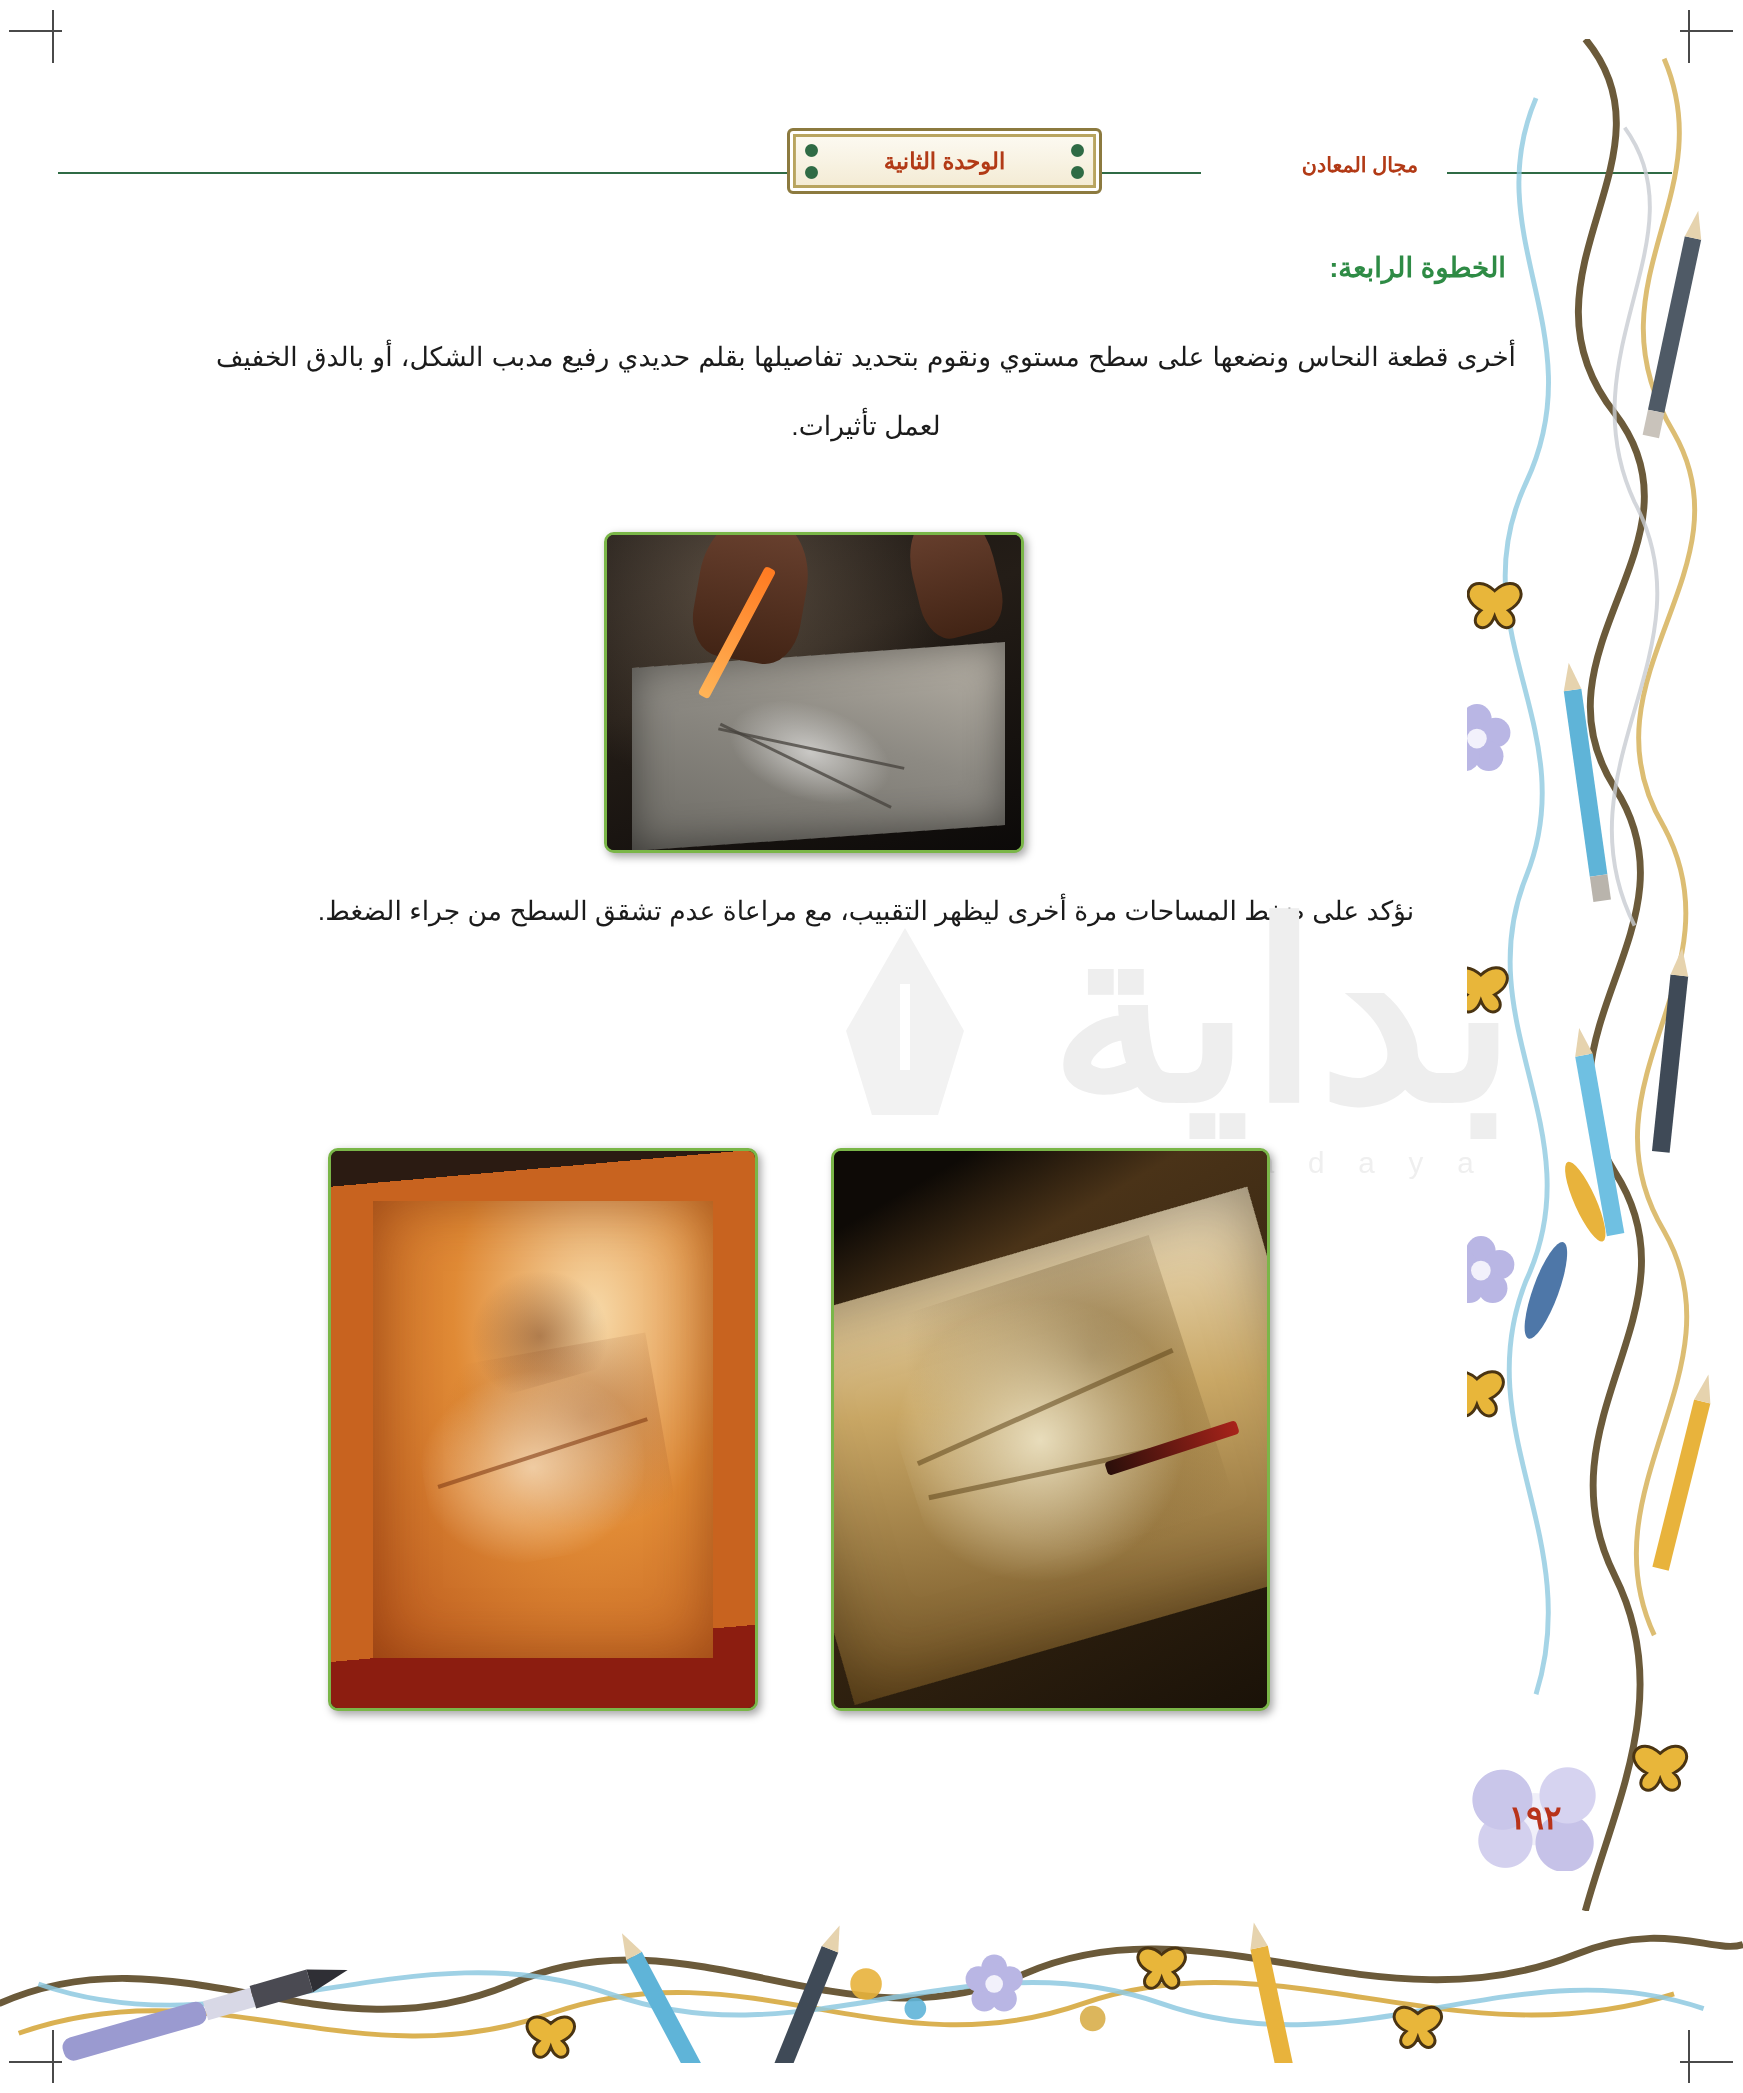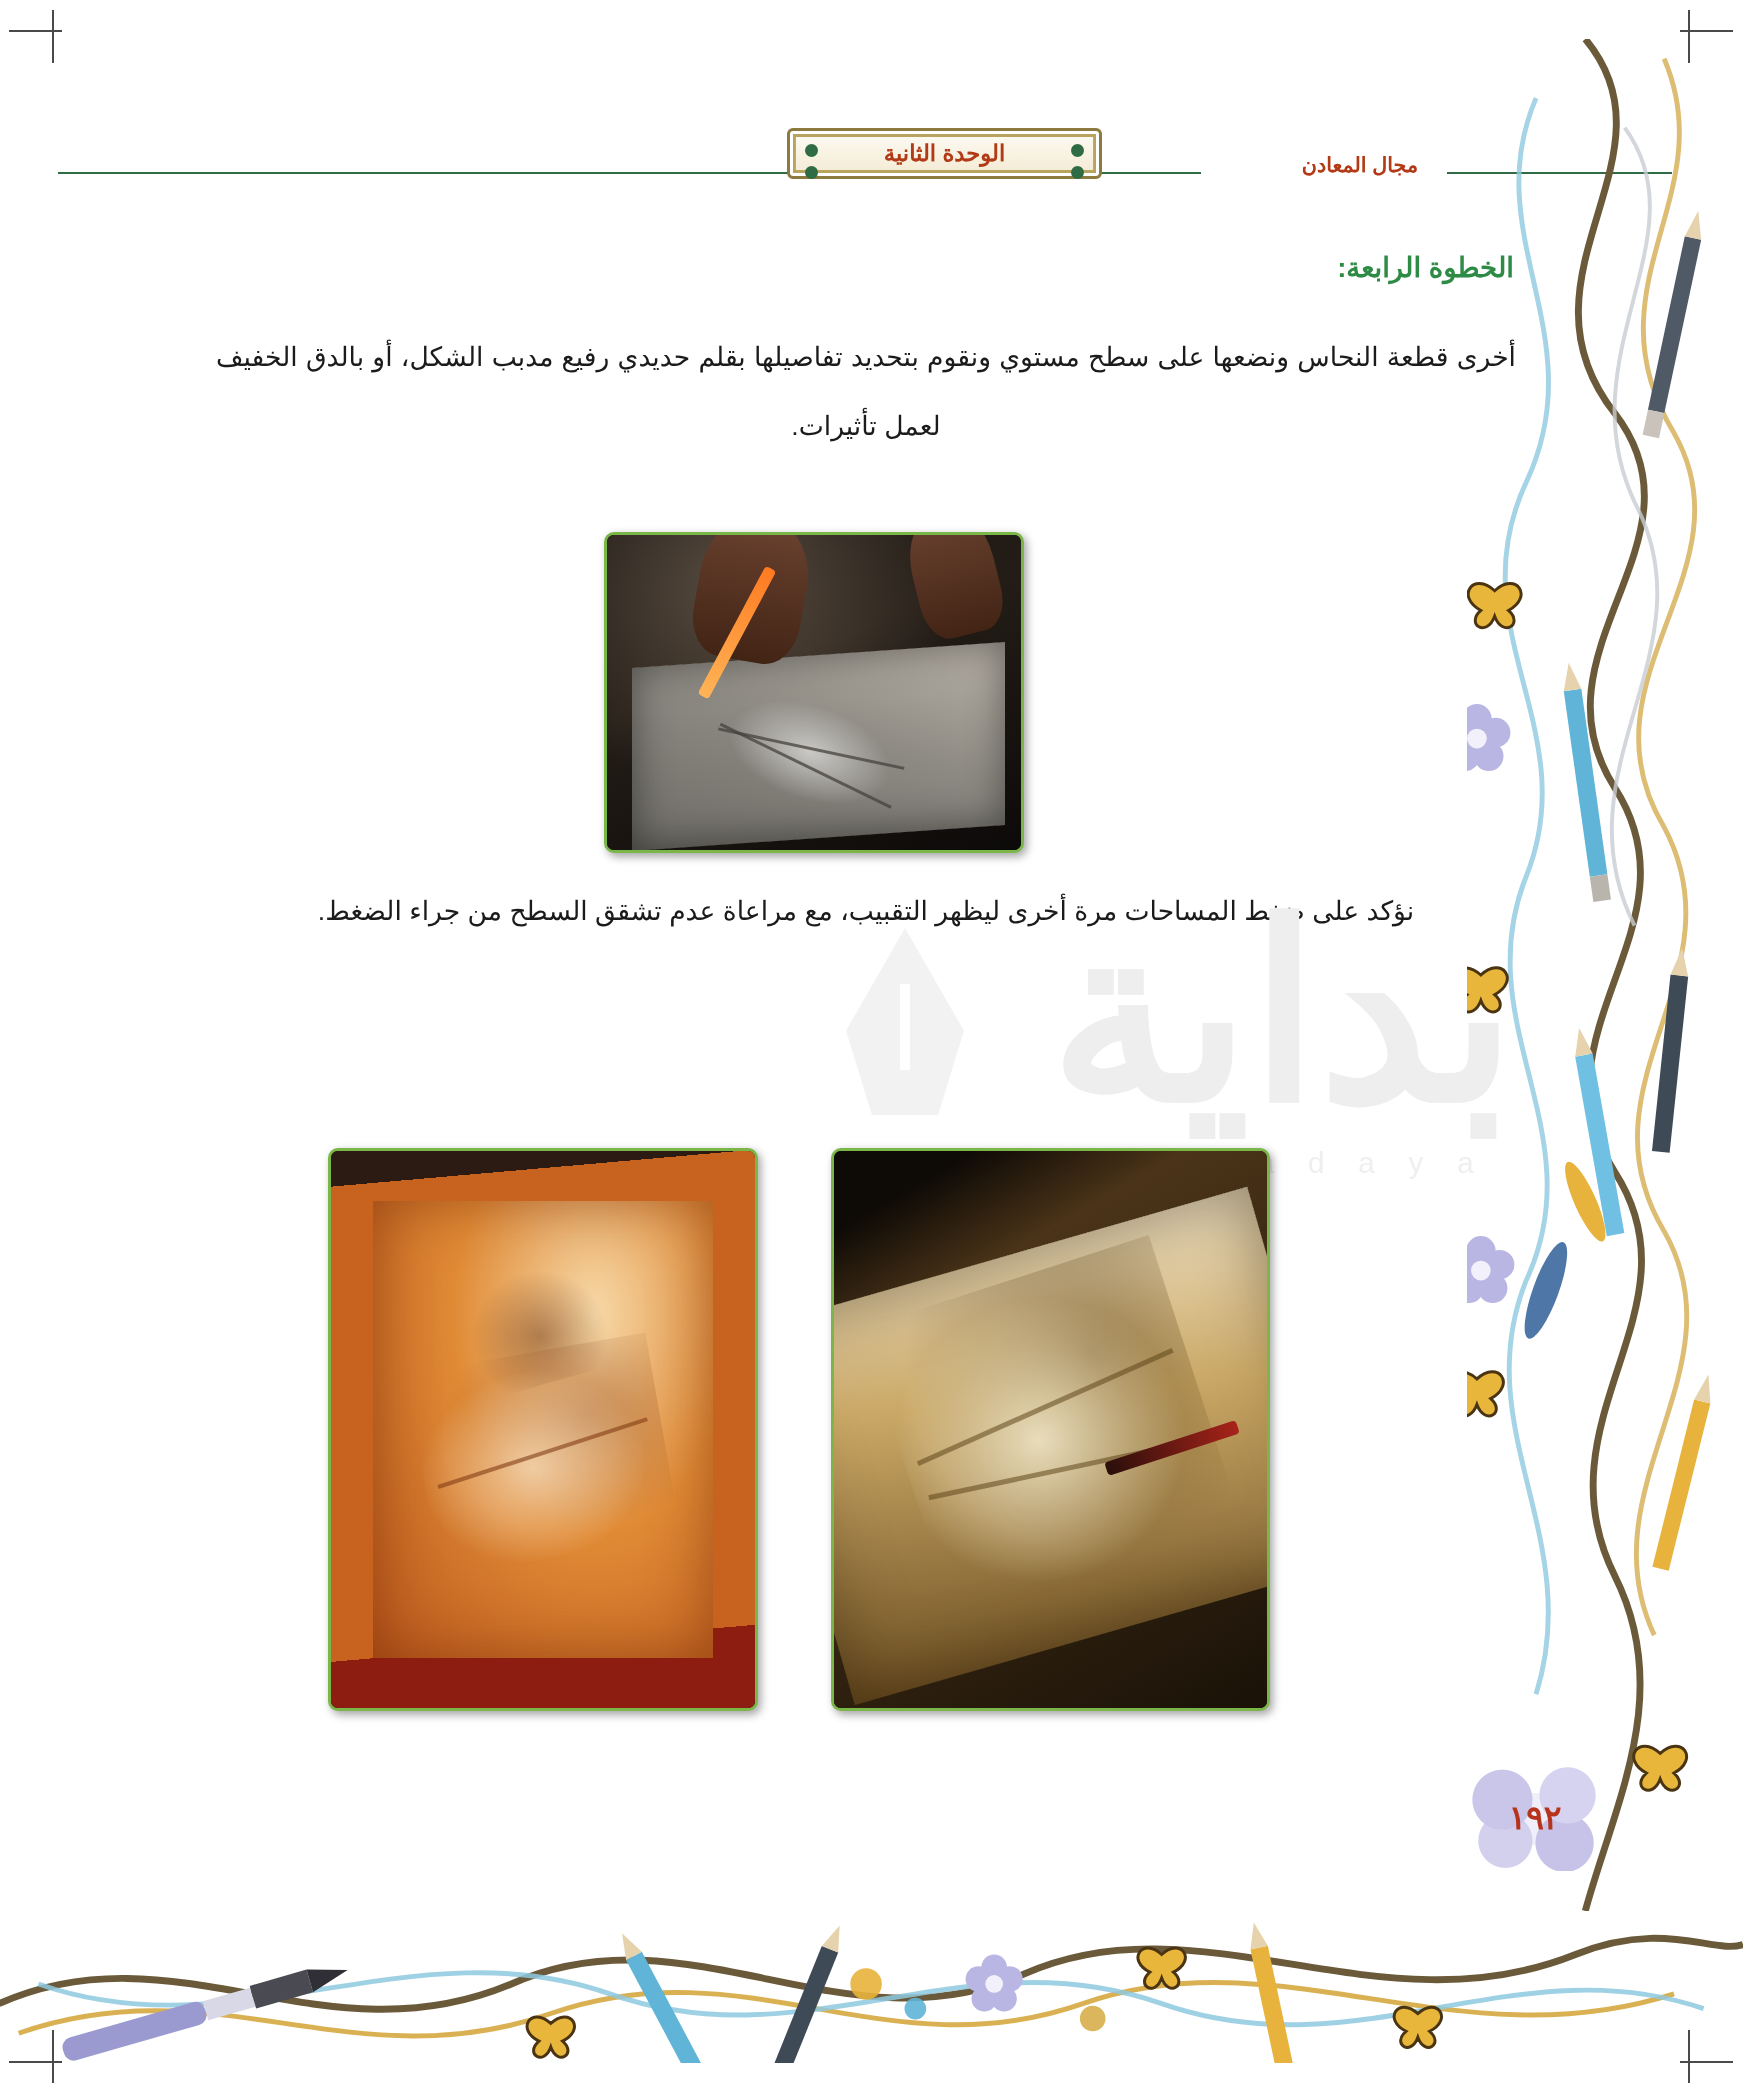--- a/index.html
+++ b/index.html
@@ -49,21 +49,21 @@
     font-weight: bold;
     color: #b23a16;
     letter-spacing: 0.5px;
     white-space: nowrap;
   }
   .unit-badge {
     position: absolute;
     top: 128px;
     left: 788px;
     width: 315px;
-    height: 51px;
+    height: 66px;
   }
   .unit-badge .frame {
     position: absolute;
     inset: 0;
     border: 3px solid #8c7a3f;
     border-radius: 5.9px;
     background: linear-gradient(#fdfbf4, #f3ead2);
     box-shadow: inset 0 0 0 3px #ffffff, inset 0 0 0 5.9px #b8a45f;
   }
   .unit-badge .corner {
@@ -94,21 +94,21 @@
     position: absolute;
     top: 251px;
     right: 227px;
     width: 1300px;
     text-align: justify;
   }
   .step-title {
     font-size: 27.6px;
     font-weight: bold;
     color: #2e8b45;
-    margin: 0 2px 39px 0;
+    margin: 0 10px 39px 0;
     text-align: right;
     direction: rtl;
   }
   .step-body {
     font-size: 26.6px;
     line-height: 2.6;
     color: #1b1b1b;
     margin: 0;
     text-align: justify;
     text-align-last: center;

